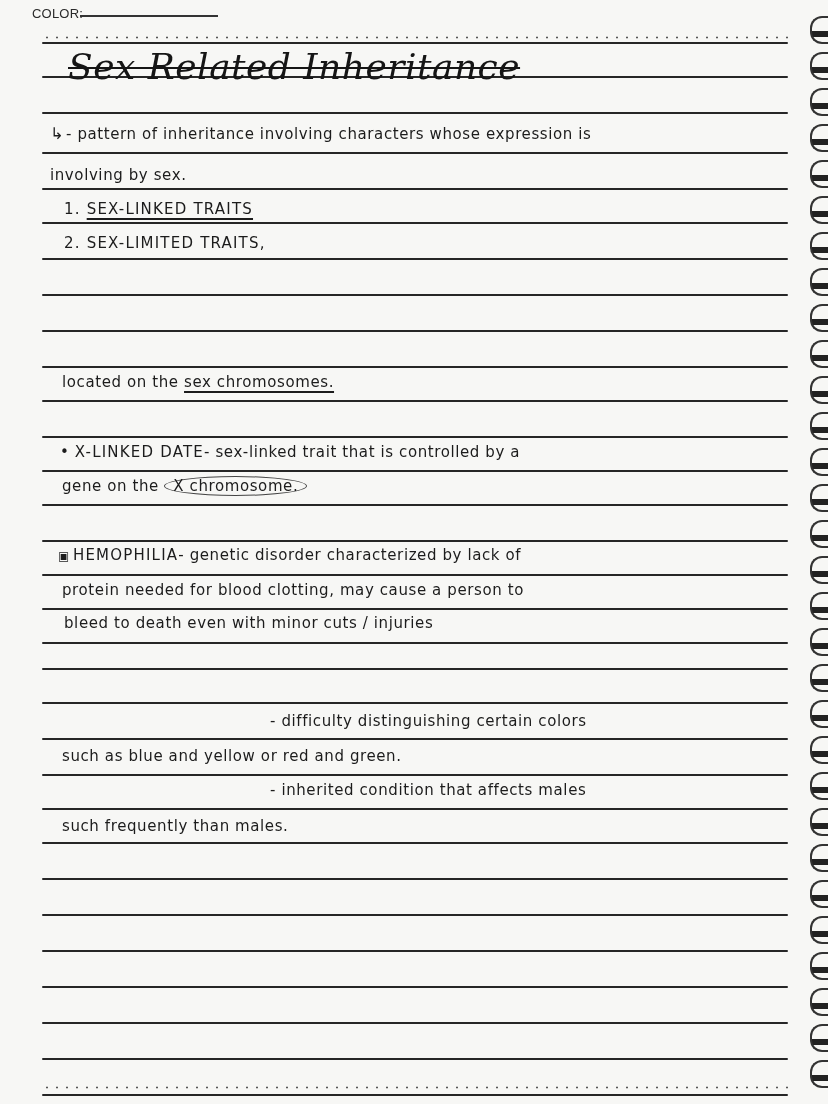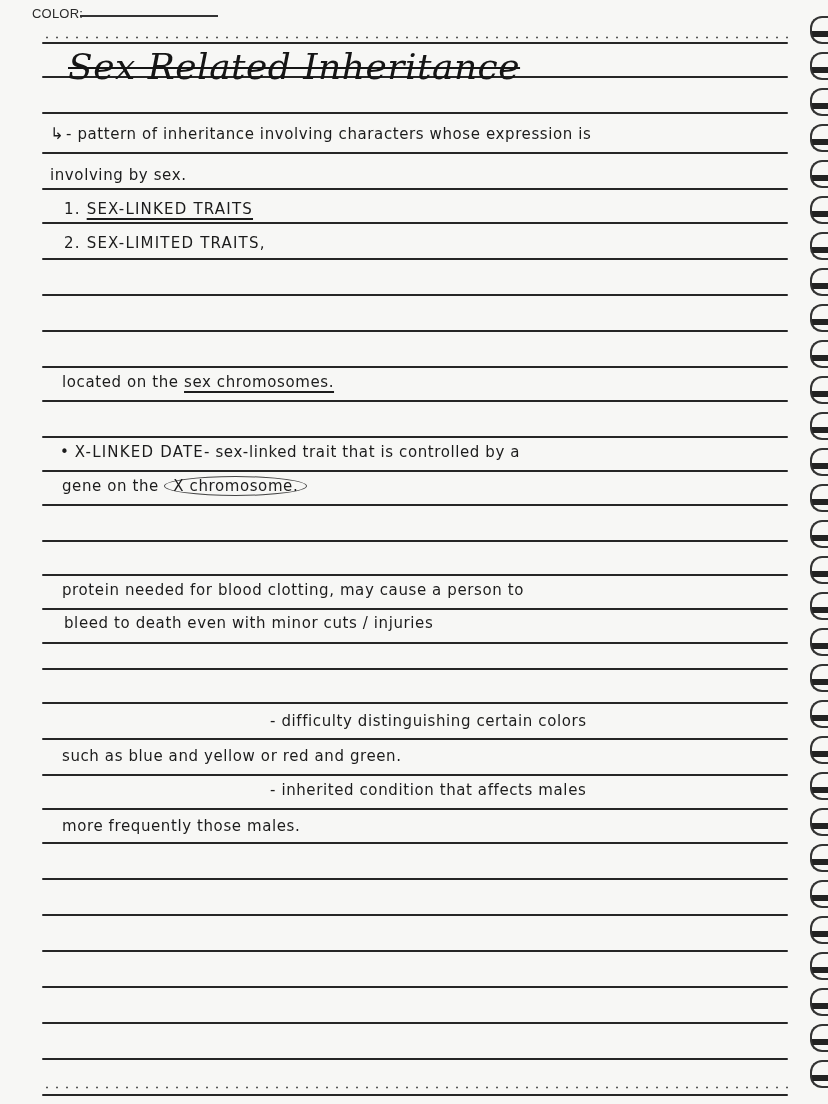--- a/index.html
+++ b/index.html
@@ -120,27 +120,30 @@
   </div>
 
   <div class="line" style="left:60px; top:443px">
     <span>•</span>
     <span class="caps">X-LINKED DATE</span><span>- sex-linked trait that is controlled by a</span>
   </div>
   <div class="line" style="left:62px; top:477px">
     <span>gene on the </span><span class="circled">X chromosome.</span>
   </div>
 
+  <div class="line" style="left:58px; top:546px">
+    <span class="box-icon">▣</span><span class="caps">HEMOPHILIA</span><span>- genetic disorder characterized by lack of</span>
+  </div>
   <div class="line" style="left:62px; top:581px">protein needed for blood clotting, may cause a person to</div>
   <div class="line" style="left:64px; top:614px">bleed to death even with minor cuts / injuries</div>
 
   <div class="line" style="left:270px; top:712px">- difficulty distinguishing certain colors</div>
   <div class="line" style="left:62px; top:747px">such as blue and yellow or red and green.</div>
   <div class="line" style="left:270px; top:781px">- inherited condition that affects males</div>
-  <div class="line" style="left:62px; top:817px">more frequently those males.</div>
+  <div class="line" style="left:62px; top:817px">such frequently than males.</div>
 
   <div class="spiral">
     <div class="coil" style="top:16px"></div>
     <div class="coil" style="top:52px"></div>
     <div class="coil" style="top:88px"></div>
     <div class="coil" style="top:124px"></div>
     <div class="coil" style="top:160px"></div>
     <div class="coil" style="top:196px"></div>
     <div class="coil" style="top:232px"></div>
     <div class="coil" style="top:268px"></div>

